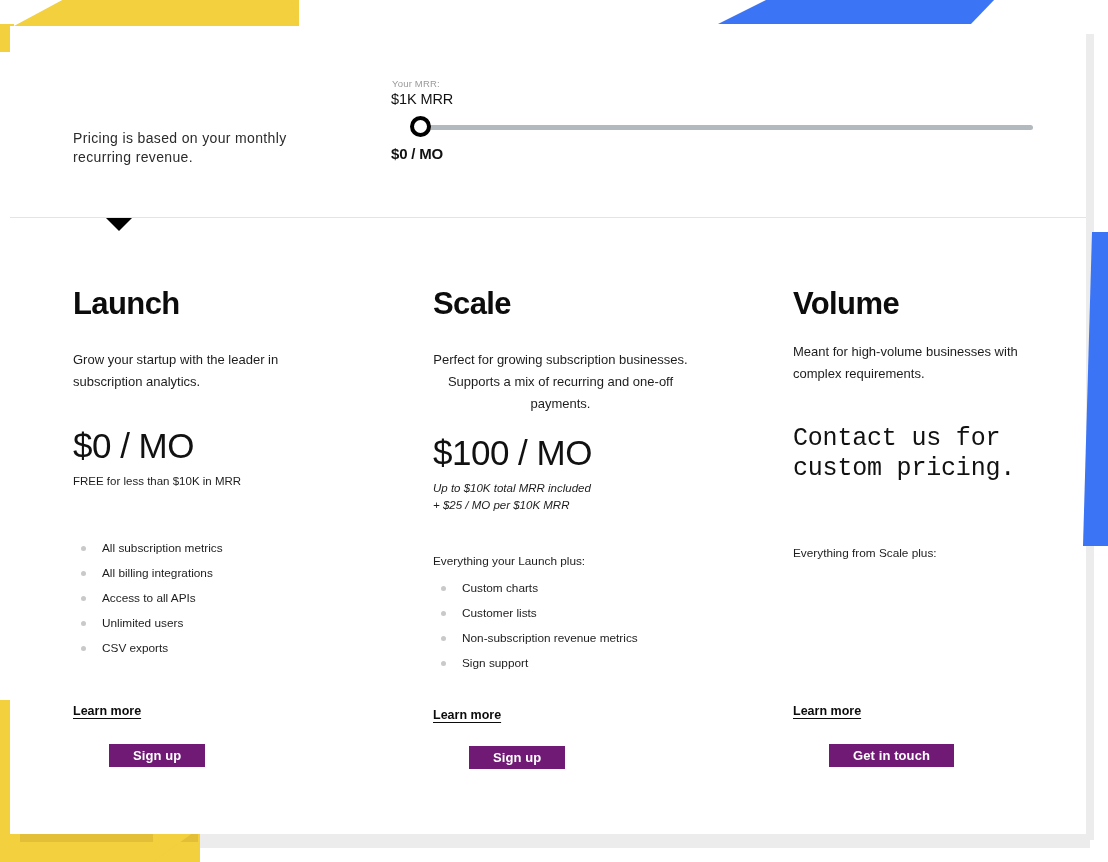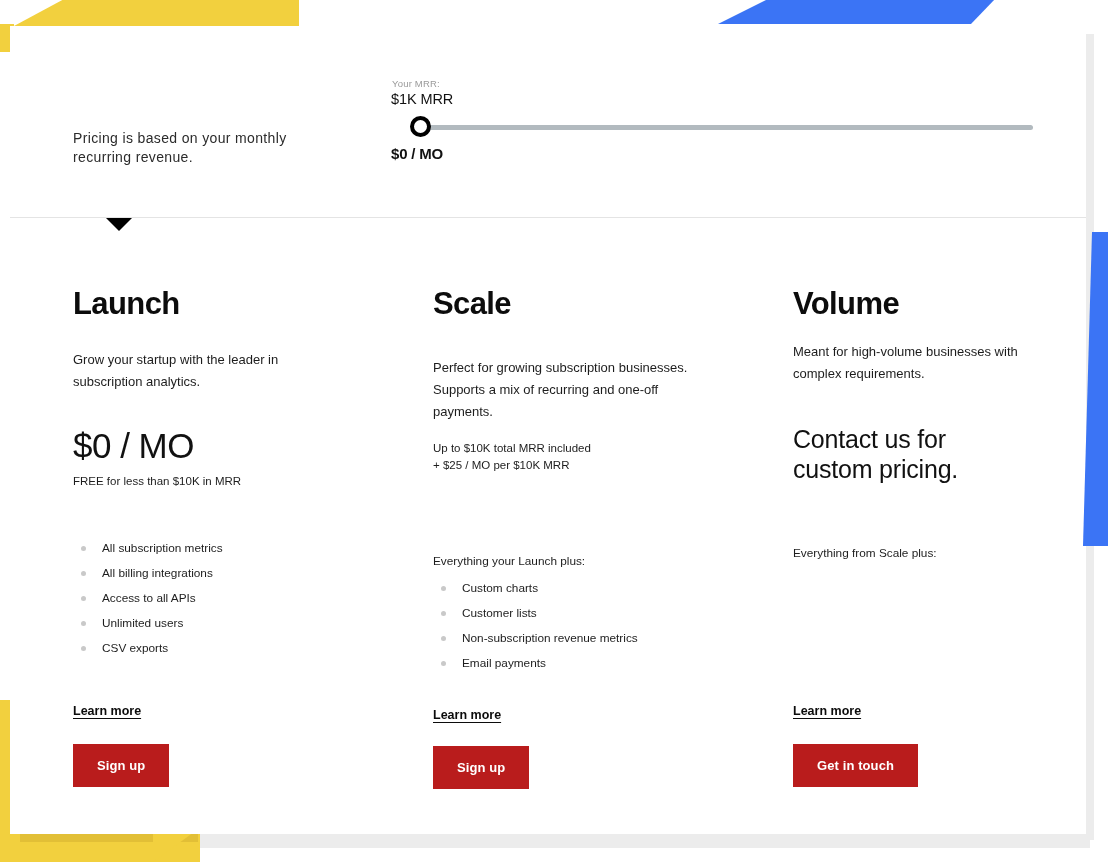--- a/index.html
+++ b/index.html
@@ -245,29 +245,30 @@
     display: inline-block;
     font-size: 12.5px;
     font-weight: 700;
     color: #0c0c0c;
     text-decoration: underline;
     text-underline-offset: 3px;
     cursor: pointer;
   }
   .cta-button {
     display: inline-block;
-    background: #b91c1c;
+    background: #701a75;
     color: #ffffff;
     border: none;
     font-family: "Liberation Sans", sans-serif;
     font-size: 13px;
     font-weight: 700;
-    padding: 14px 24px;
+    padding: 4px 24px;
     cursor: pointer;
     letter-spacing: 0.1px;
+    margin-left: 36px;
   }
 
   
   .abs { position: absolute; left: 0; }
 </style>
 </head>
 <body>
 
 <div id="root">
 
@@ -329,51 +330,52 @@
         <div class="abs" style="top:513px;">
           <button class="cta-button">Sign up</button>
         </div>
       </div>
 
       <div class="plan plan-scale">
         <div class="abs" style="top:55px;">
           <div class="plan-name">Scale</div>
         </div>
         <div class="abs" style="top:110px; width:255px;">
-          <div class="plan-desc" style="margin-top:16px;">Perfect for growing subscription businesses. Supports a mix of recurring and one-off payments.</div>
+          <div class="plan-desc" style="margin-top:8px;text-align:center;">Perfect for growing subscription businesses. Supports a mix of recurring and one-off payments.</div>
         </div>
         <div class="abs" style="top:202px;">
-          <div class="plan-price-note" style="white-space:pre-line;">Up to $10K total MRR included
+          <div class="plan-price">$100 / MO</div>
+          <div class="plan-price-note" style="white-space:pre-line;font-style:italic;">Up to $10K total MRR included
 + $25 / MO per $10K MRR</div>
         </div>
         <div class="abs" style="top:321px;">
           <div class="feature-intro">Everything your Launch plus:</div>
           <ul class="feature-list" style="margin-top:9px;">
             <li class="feature-item">Custom charts</li>
             <li class="feature-item">Customer lists</li>
             <li class="feature-item">Non-subscription revenue metrics</li>
-            <li class="feature-item">Email payments</li>
+            <li class="feature-item">Sign support</li>
           </ul>
         </div>
         <div class="abs" style="top:474px;">
           <a class="learn-more">Learn more</a>
         </div>
         <div class="abs" style="top:515px;">
           <button class="cta-button">Sign up</button>
         </div>
       </div>
 
       <div class="plan plan-volume">
         <div class="abs" style="top:55px;">
           <div class="plan-name">Volume</div>
         </div>
         <div class="abs" style="top:110px; width:250px;">
           <div class="plan-desc" style="margin-top:0;">Meant for high-volume businesses with complex requirements.</div>
         </div>
-        <div class="abs" style="top:193px; width:228px;">
+        <div class="abs" style="top:193px; width:228px;font-family:Liberation Mono, monospace;">
           <div class="plan-price small">Contact us for custom pricing.</div>
         </div>
         <div class="abs" style="top:313px;">
           <div class="feature-intro">Everything from Scale plus:</div>
         </div>
         <div class="abs" style="top:470px;">
           <a class="learn-more">Learn more</a>
         </div>
         <div class="abs" style="top:513px;border-radius:19px;">
           <button class="cta-button">Get in touch</button>

